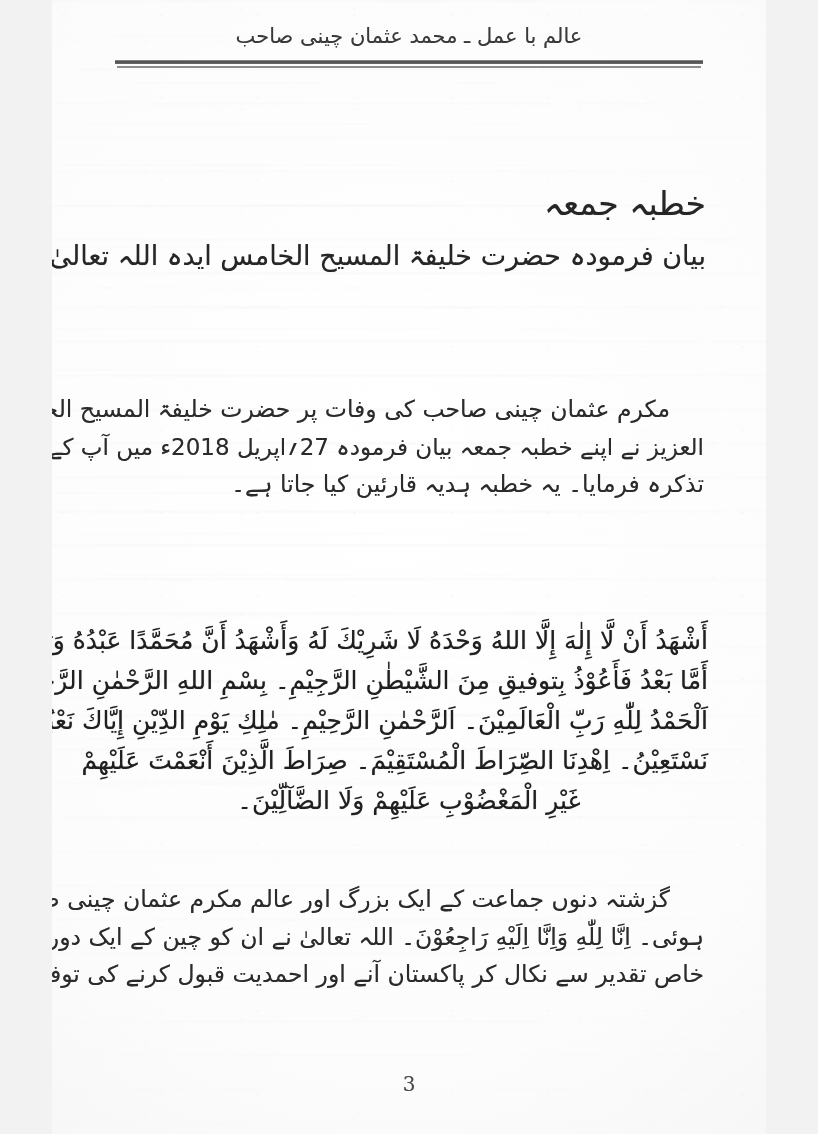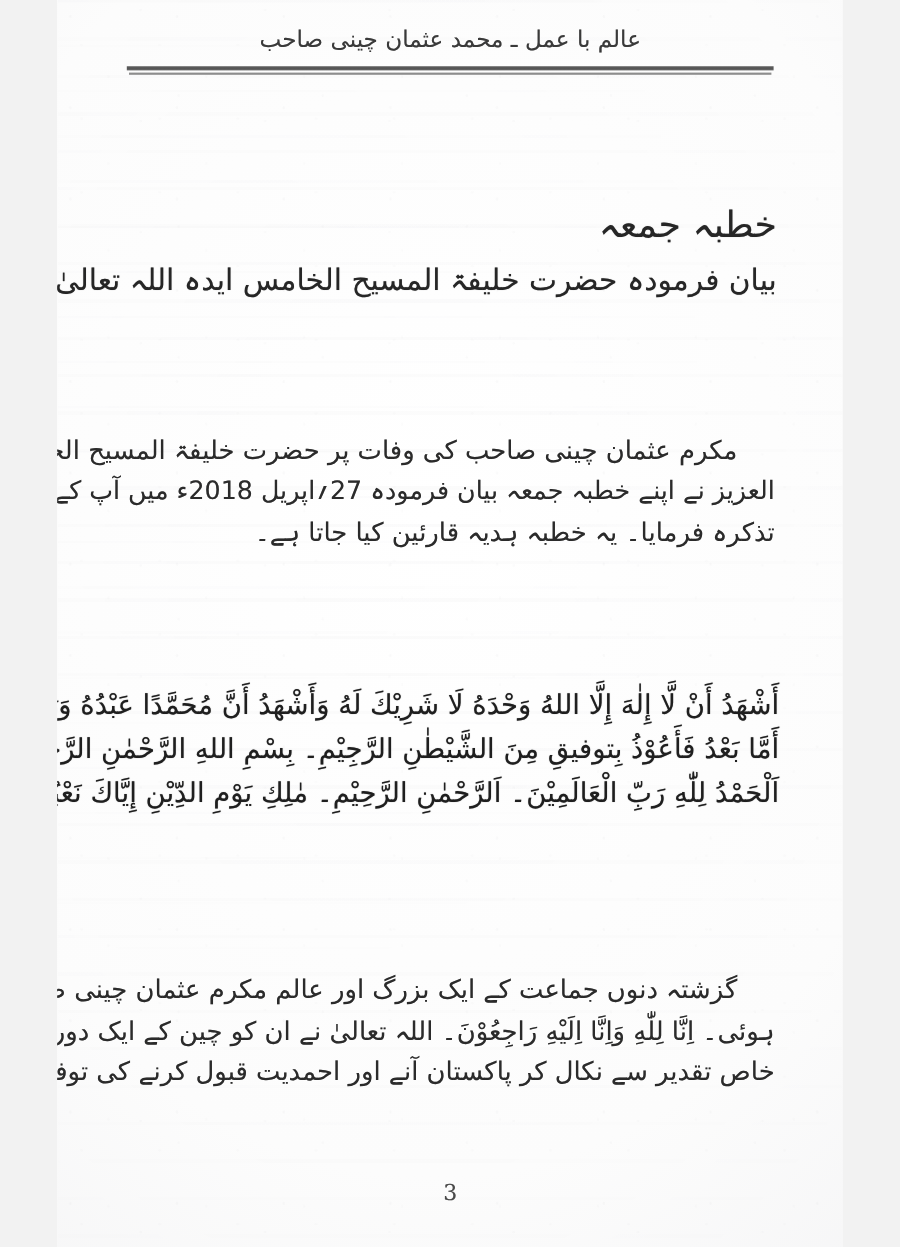--- a/index.html
+++ b/index.html
@@ -207,20 +207,22 @@
     <div class="body-block intro-para">
       <div class="u-line indent">مکرم عثمان چینی صاحب کی وفات پر حضرت خلیفۃ المسیح الخامس ایدہ اللہ تعالیٰ بنصرہ</div>
       <div class="u-line line-2">العزیز نے اپنے خطبہ جمعہ بیان فرمودہ 27؍اپریل 2018ء میں آپ کے اوصاف حمیدہ کا</div>
       <div class="u-line short">تذکرہ فرمایا۔ یہ خطبہ ہدیہ قارئین کیا جاتا ہے۔</div>
     </div>
 
     <div class="arabic-block">
       <div class="a-line">أَشْهَدُ أَنْ لَّا إِلٰهَ إِلَّا اللهُ وَحْدَهُ لَا شَرِيْكَ لَهُ وَأَشْهَدُ أَنَّ مُحَمَّدًا عَبْدُهُ وَرَسُوْلُهُ</div>
       <div class="a-line">أَمَّا بَعْدُ فَأَعُوْذُ بِتوفیقِ مِنَ الشَّيْطٰنِ الرَّجِيْمِ۔ بِسْمِ اللهِ الرَّحْمٰنِ الرَّحِيْمِ</div>
       <div class="a-line">اَلْحَمْدُ لِلّٰهِ رَبِّ الْعَالَمِيْنَ۔ اَلرَّحْمٰنِ الرَّحِيْمِ۔ مٰلِكِ يَوْمِ الدِّيْنِ إِيَّاكَ نَعْبُدُ وَإِيَّاكَ</div>
+      <div class="a-line">نَسْتَعِيْنُ۔ اِهْدِنَا الصِّرَاطَ الْمُسْتَقِيْمَ۔ صِرَاطَ الَّذِيْنَ أَنْعَمْتَ عَلَيْهِمْ</div>
+      <div class="a-line">غَيْرِ الْمَغْضُوْبِ عَلَيْهِمْ وَلَا الضَّآلِّيْنَ۔</div>
     </div>
 
     <div class="body-block closing-para">
       <div class="u-line indent">گزشتہ دنوں جماعت کے ایک بزرگ اور عالم مکرم عثمان چینی صاحب کی وفات</div>
       <div class="u-line">ہوئی۔ اِنَّا لِلّٰهِ وَاِنَّا اِلَيْهِ رَاجِعُوْنَ۔ اللہ تعالیٰ نے ان کو چین کے ایک دور دراز علاقے سے اپنی</div>
       <div class="u-line">خاص تقدیر سے نکال کر پاکستان آنے اور احمدیت قبول کرنے کی توفیق عطا فرمائی۔ کس کس</div>
     </div>
 
     <div class="page-number">3</div>
 

